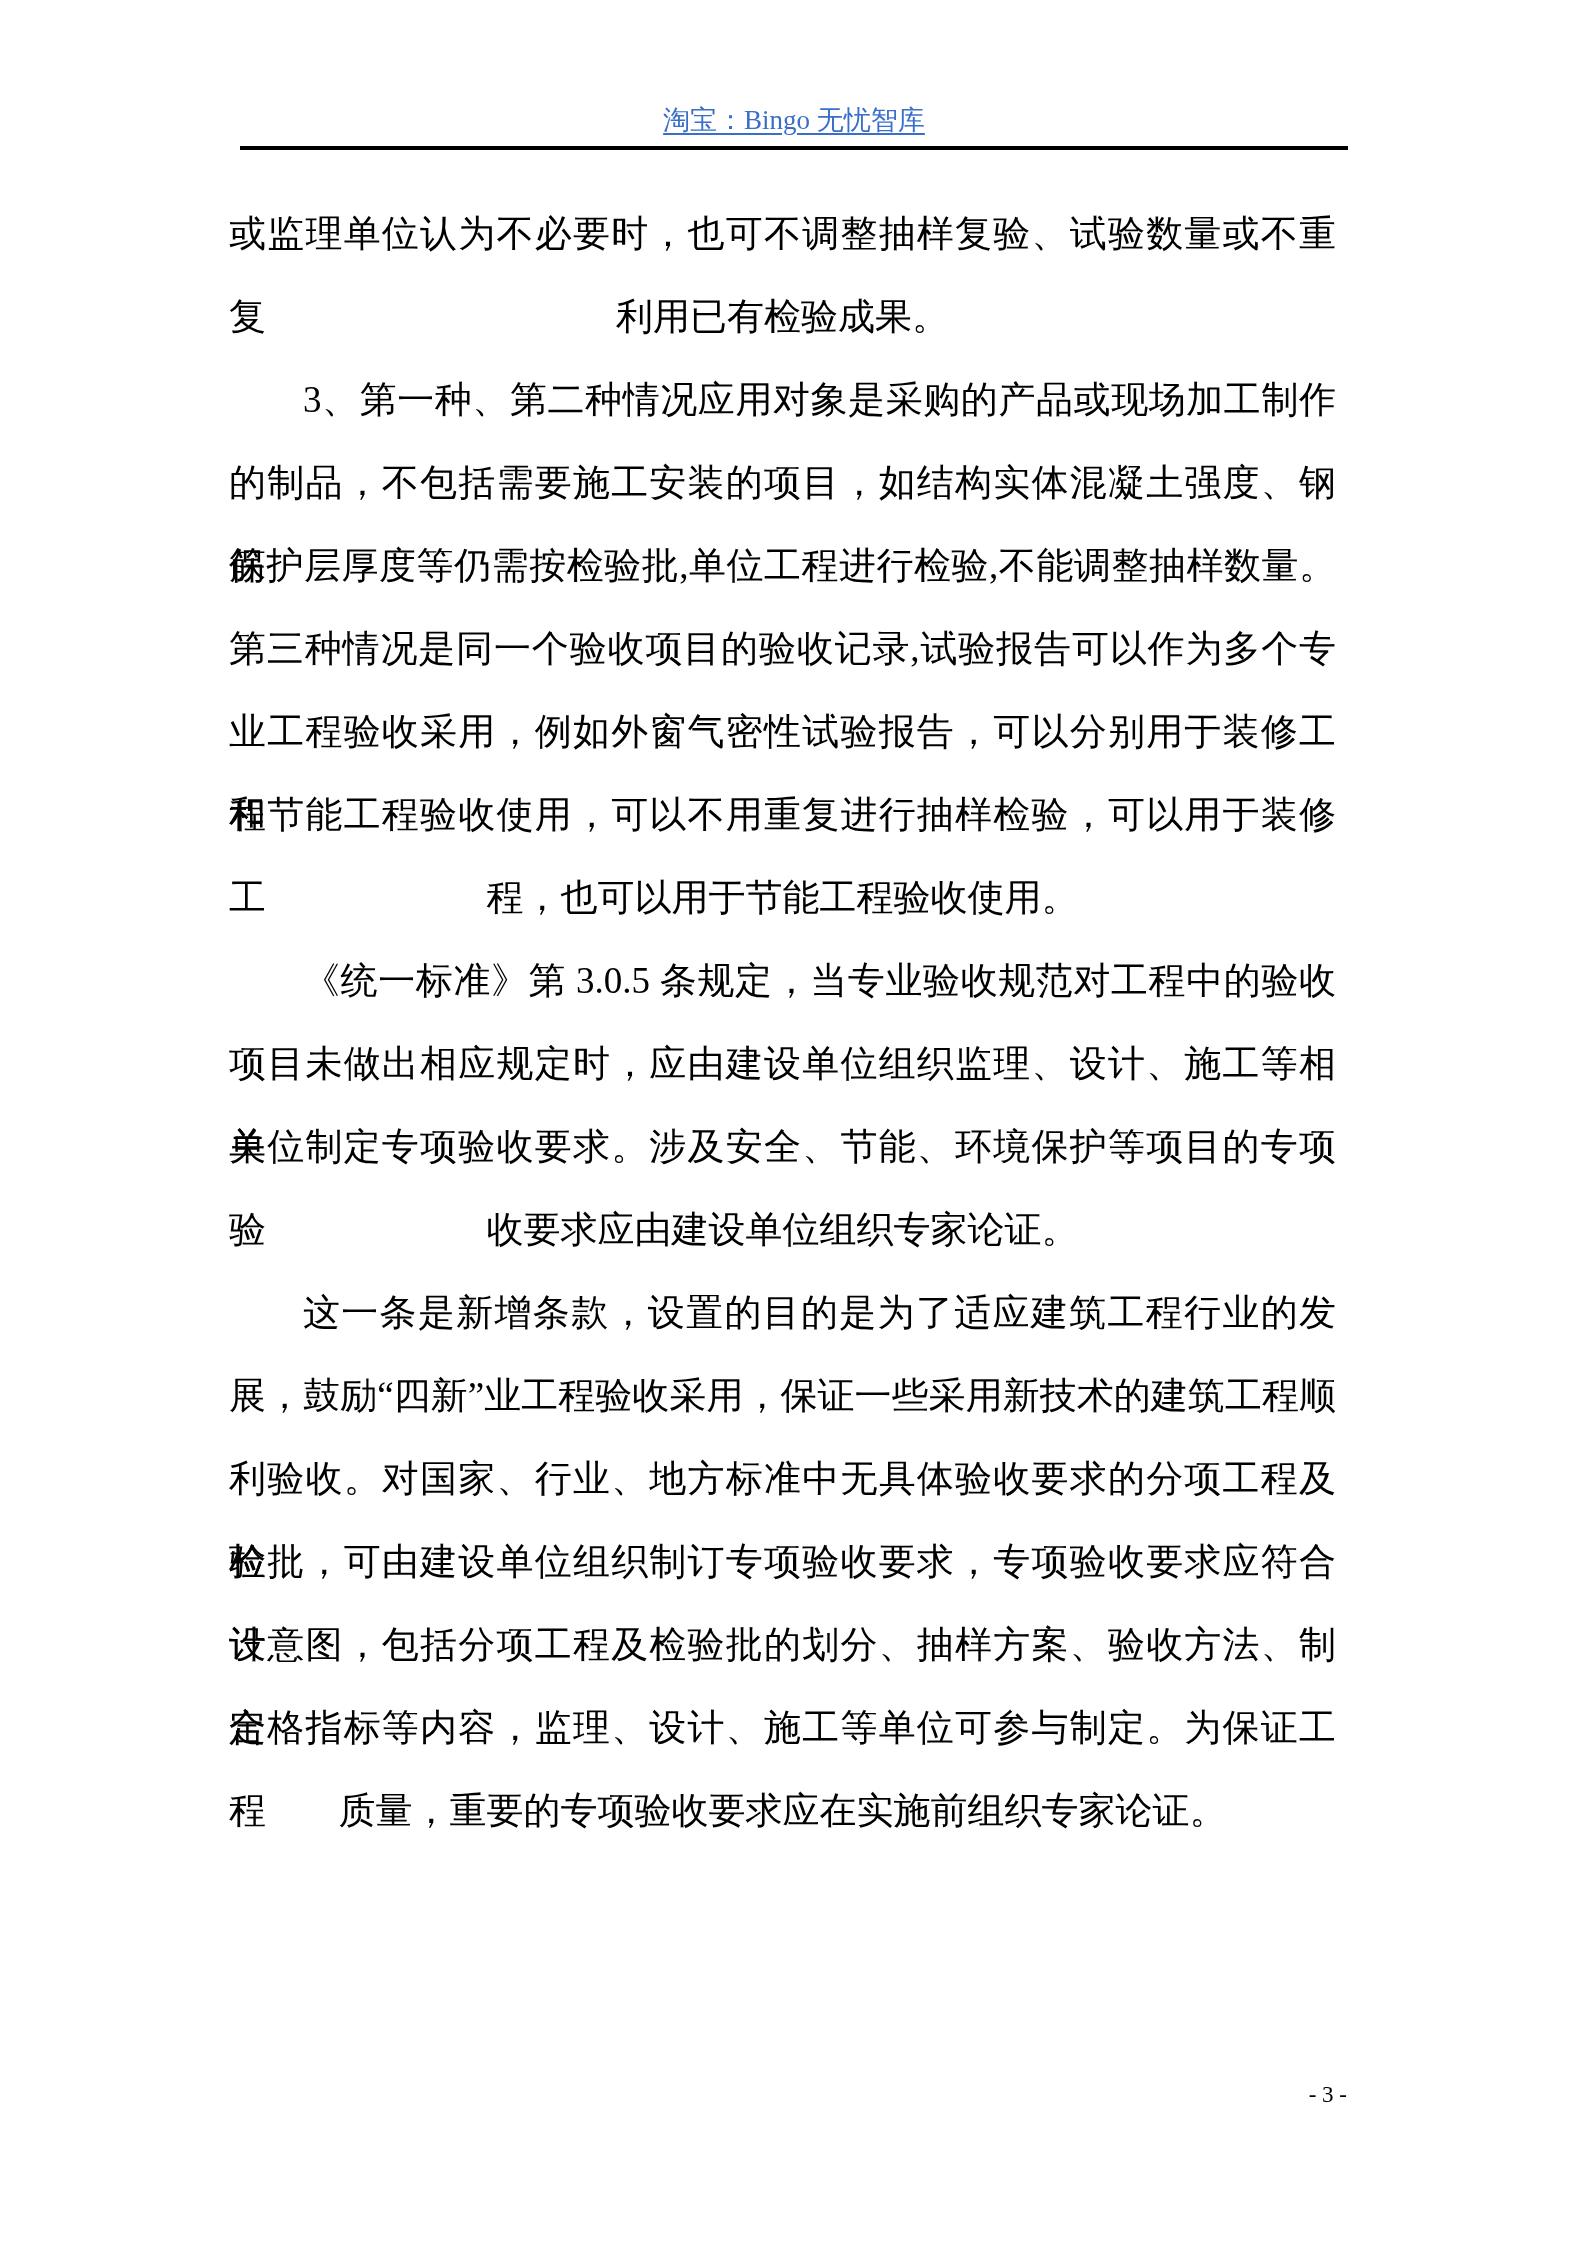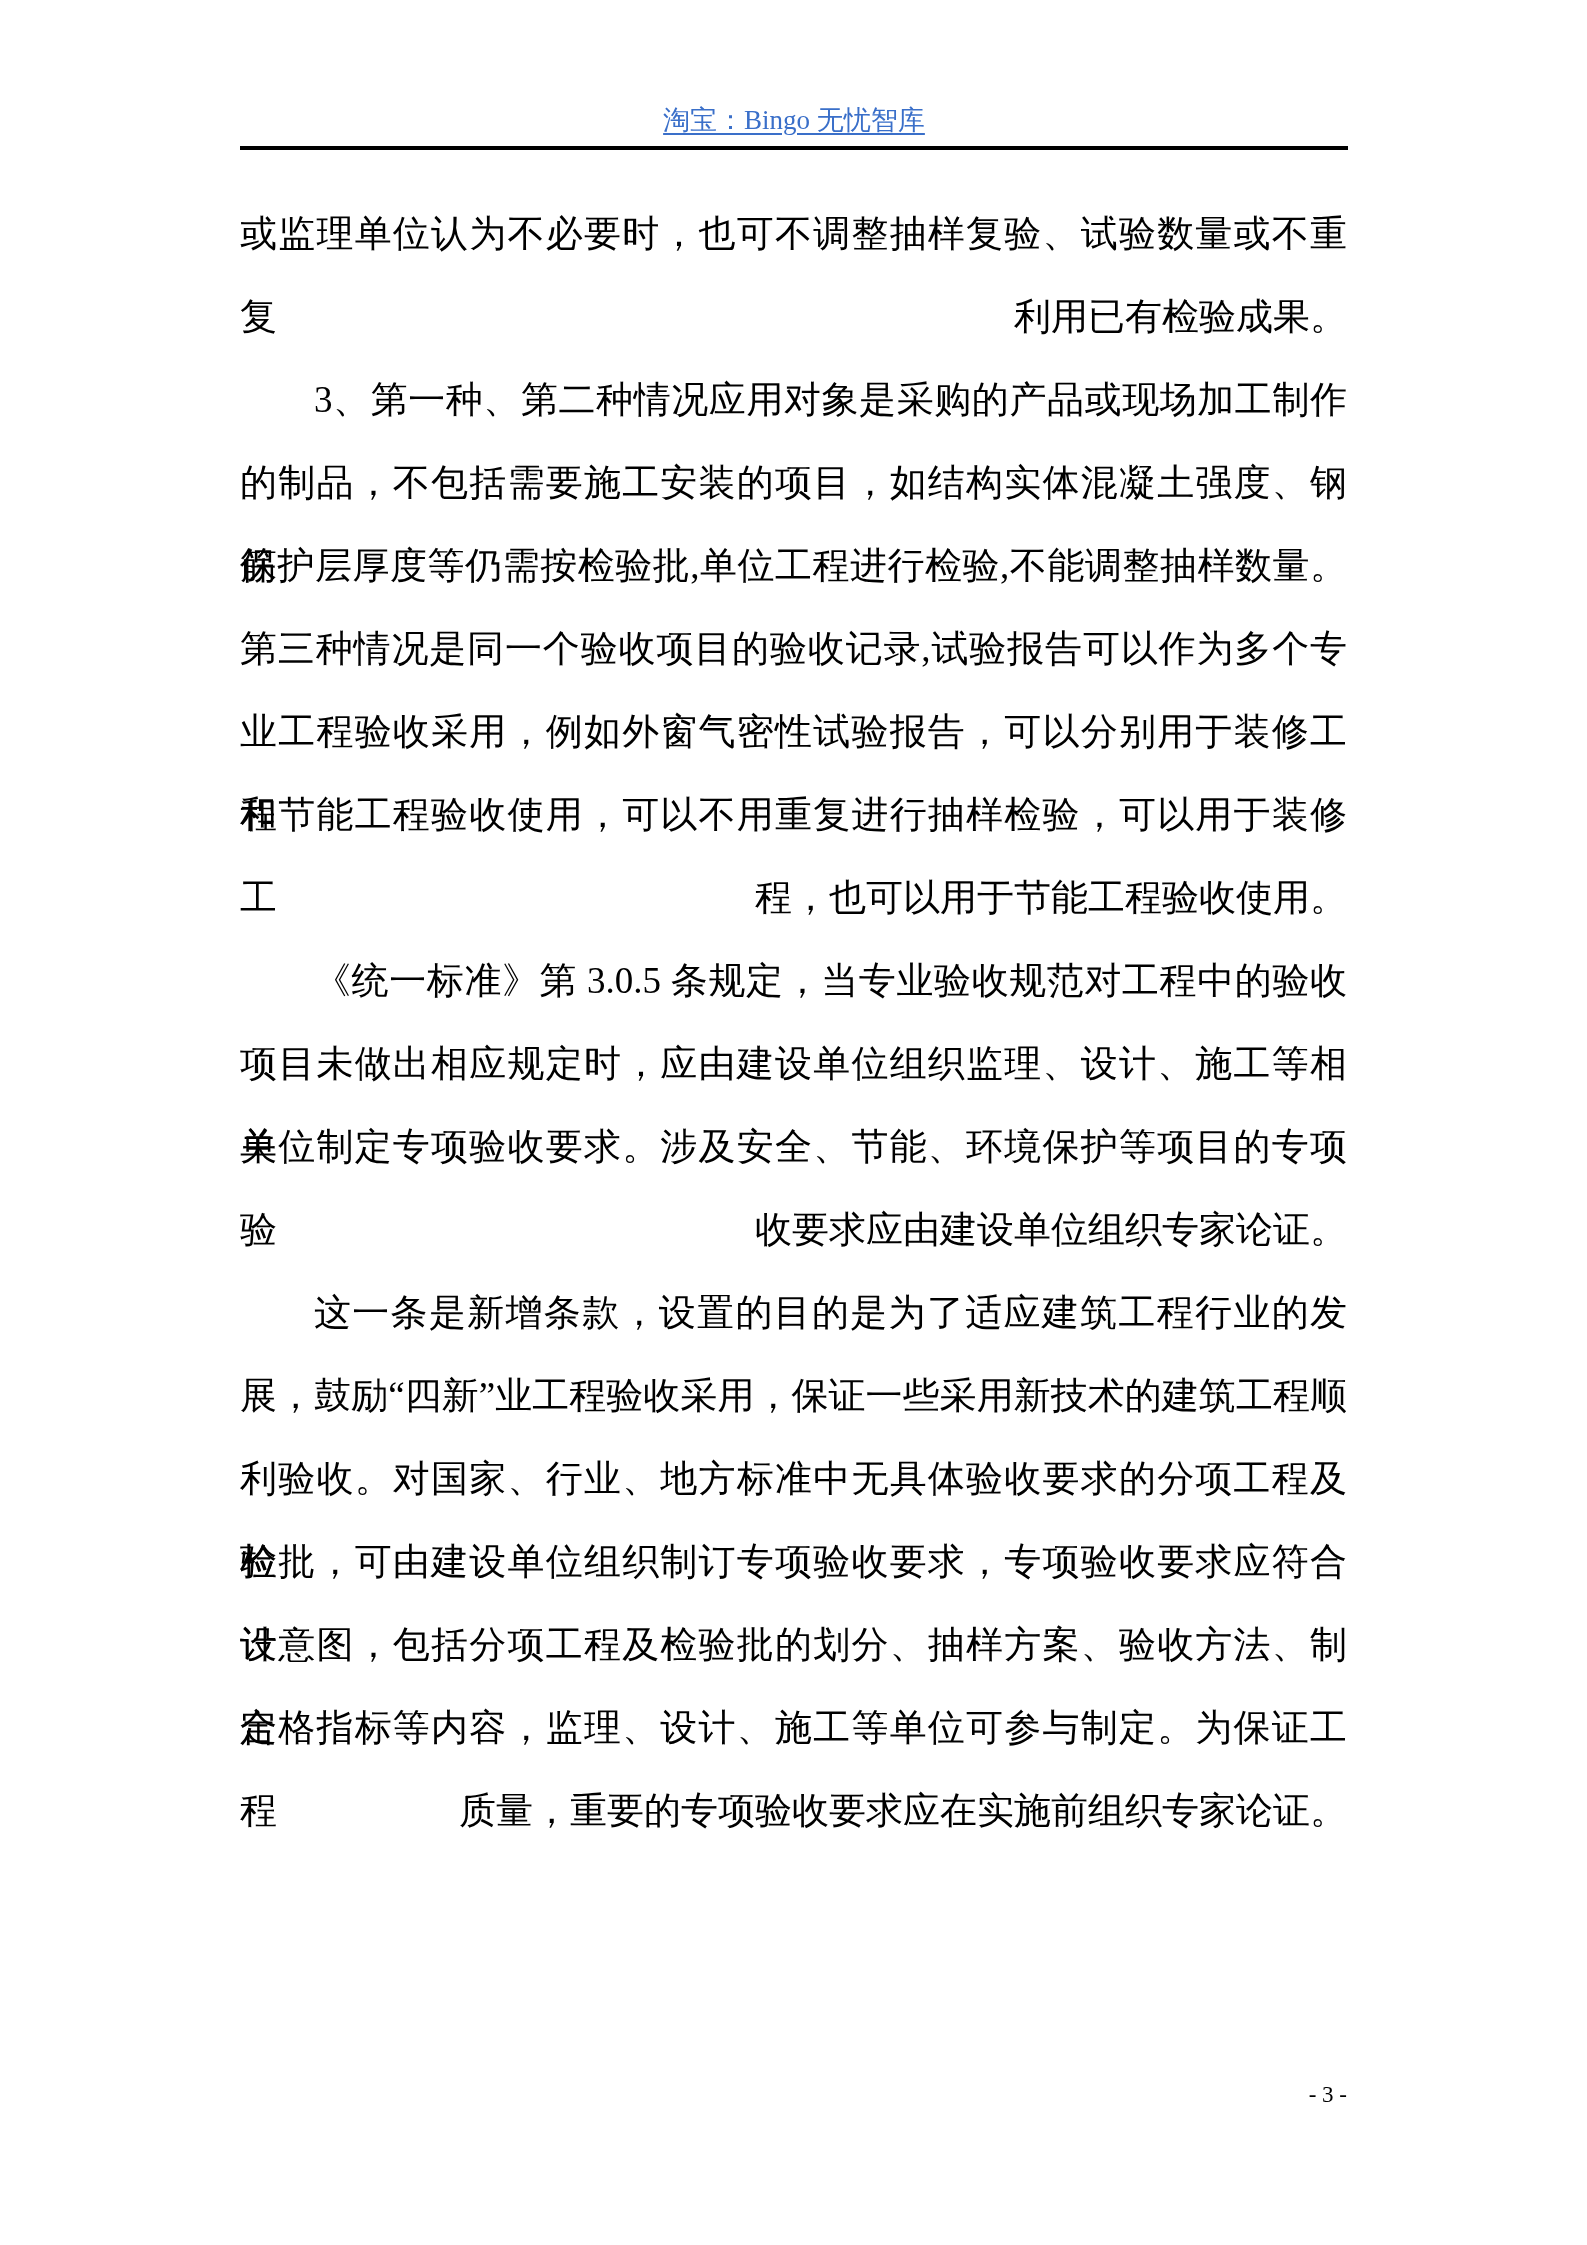--- a/index.html
+++ b/index.html
@@ -37,29 +37,29 @@
     top: 146px;
     left: 240px;
     width: 1108px;
     height: 4px;
     background: #000000;
   }
   
   .doc-body {
     position: absolute;
     top: 192px;
-    left: 240px;
+    left: 229px;
     width: 1107px;
   }
   .line {
     height: 83px;
     line-height: 83px;
     font-size: 37px;
     white-space: nowrap;
-    text-align: right;
+    text-align: center;
   }
   .line.justify {
     white-space: normal;
     text-align: justify;
     text-align-last: justify;
   }
   .line.indent {
     text-indent: 74px;
   }
   

